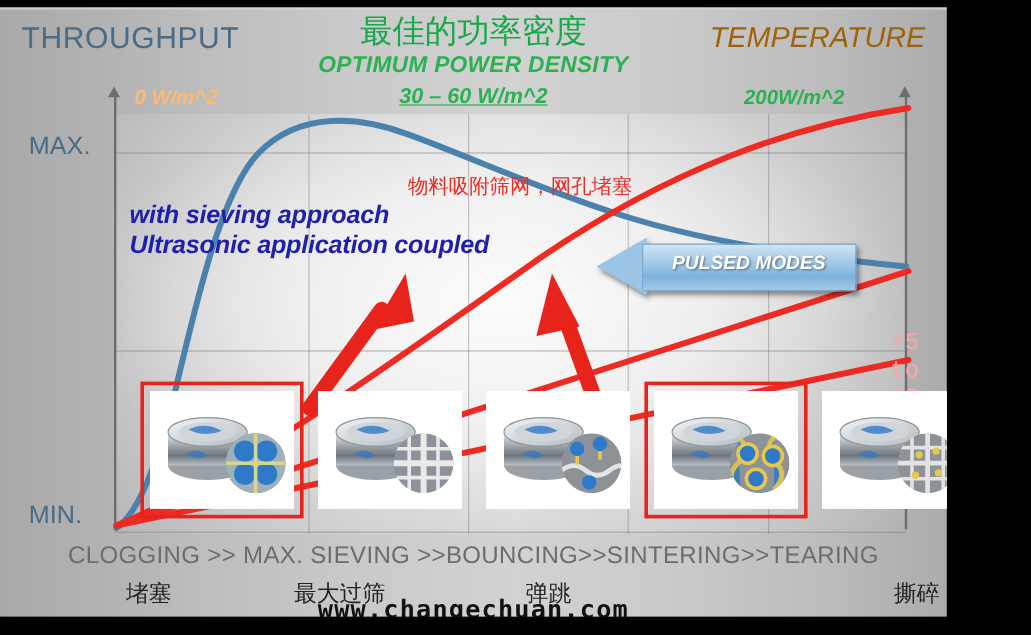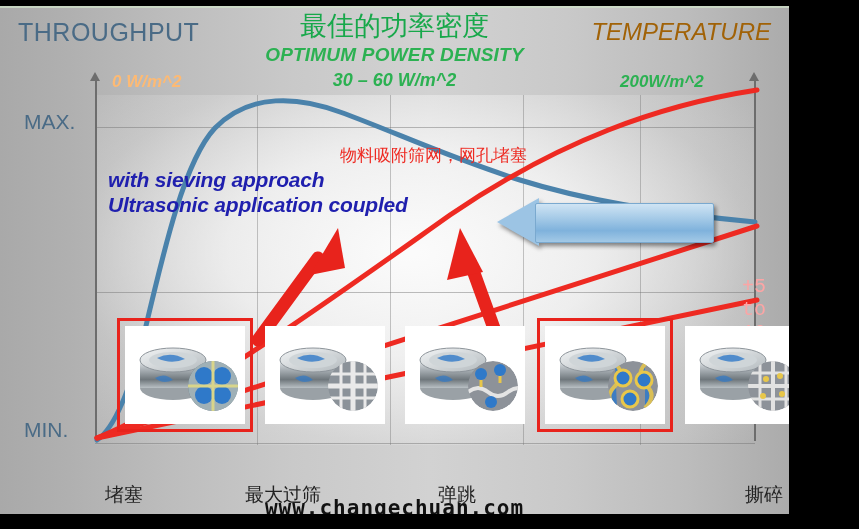--- a/index.html
+++ b/index.html
@@ -29,21 +29,21 @@
           border-left:5px solid transparent;border-right:5px solid transparent;border-bottom:9px solid #6d6d6d;}
 
   
   .throughput{position:absolute;left:18px;top:18px;font-size:25px;letter-spacing:.5px;color:#4a6b86;}
   .temperature{position:absolute;right:18px;top:18px;font-size:24px;color:#a16207;font-style:italic;}
   .cn-title{position:absolute;left:0;right:0;top:8px;text-align:center;font-size:27px;color:#17a84a;
             font-family:"DejaVu Sans","Liberation Sans",sans-serif;}
   .en-title{position:absolute;left:0;right:0;top:44px;text-align:center;font-size:19px;font-weight:bold;
             font-style:italic;color:#2cb152;letter-spacing:.2px;}
   .en-sub{position:absolute;left:0;right:0;top:70px;text-align:center;font-size:18px;font-weight:bold;
-          font-style:italic;color:#2cb152;}
+          font-style:italic;color:#2cb152;text-decoration:underline;}
   .w0{position:absolute;left:112px;top:72px;font-size:17px;font-weight:bold;font-style:italic;color:#fdba74;}
   .w200{position:absolute;left:620px;top:72px;font-size:17px;font-weight:bold;font-style:italic;color:#2cb152;}
 
   .ymax{position:absolute;left:24px;top:110px;font-size:21px;color:#4a6b86;}
   .ymin{position:absolute;left:24px;top:418px;font-size:21px;color:#4a6b86;}
   .deltaK{position:absolute;left:742px;top:275px;font-size:20px;color:#fca5a5;font-family:Liberation Mono, monospace;}
 
   .blue-note{position:absolute;left:108px;top:168px;font-size:21px;font-weight:bold;font-style:italic;
              color:#1f1fae;line-height:1.18;letter-spacing:-.2px;}
   .red-note{position:absolute;left:340px;top:144px;font-size:17px;color:#ee2a22;
@@ -132,20 +132,21 @@
 
   <div class="red-note">物料吸附筛网，网孔堵塞</div>
   <div class="blue-note">
     <div>with sieving approach</div>
     <div>Ultrasonic application coupled</div>
   </div>
 
   <div class="pulsed">
     <div class="head"></div>
     <div class="body"></div>
+    <div class="label">PULSED MODES</div>
   </div>
 
   <div id="thumbs">
       <div class="thumb sel" style="left: 125px;">
         <svg width="120" height="98" viewBox="0 0 120 98">
     <defs>
       <linearGradient id="steel" x1="0" y1="0" x2="0" y2="1">
         <stop offset="0" stop-color="#e9ecee"></stop>
               <stop offset=".35" stop-color="#a9b0b5"></stop>
         <stop offset=".7" stop-color="#6f777c"></stop>
@@ -305,20 +306,21 @@
         <path d="M75 35v50M101 35v50M63 47h50M63 73h50" stroke="#e2e2e2" stroke-width="3"></path>
         <circle cx="81" cy="53" r="3" fill="#e8c74a"></circle>
             <circle cx="95" cy="50" r="3" fill="#e8c74a"></circle>
         <circle cx="78" cy="70" r="3" fill="#e8c74a"></circle>
             <circle cx="97" cy="68" r="3" fill="#e8c74a"></circle>
       </g>
   </svg>
       </div>
     </div>
 
+  <div class="flowline">CLOGGING &gt;&gt; MAX. SIEVING &gt;&gt;BOUNCING&gt;&gt;SINTERING&gt;&gt;TEARING</div>
   <div id="cnrow">
       <div class="cn-row" style="left: 105px;">堵塞</div>
       <div class="cn-row" style="left: 245px;">最大过筛</div>
       <div class="cn-row" style="left: 438px;">弹跳</div>
       <div class="cn-row" style="left: 745px;">撕碎</div>
     </div>
   <div class="watermark">www.changechuan.com</div>
 
   <div class="blackbar-top"></div>
   <div class="blackbar-bot"></div>

